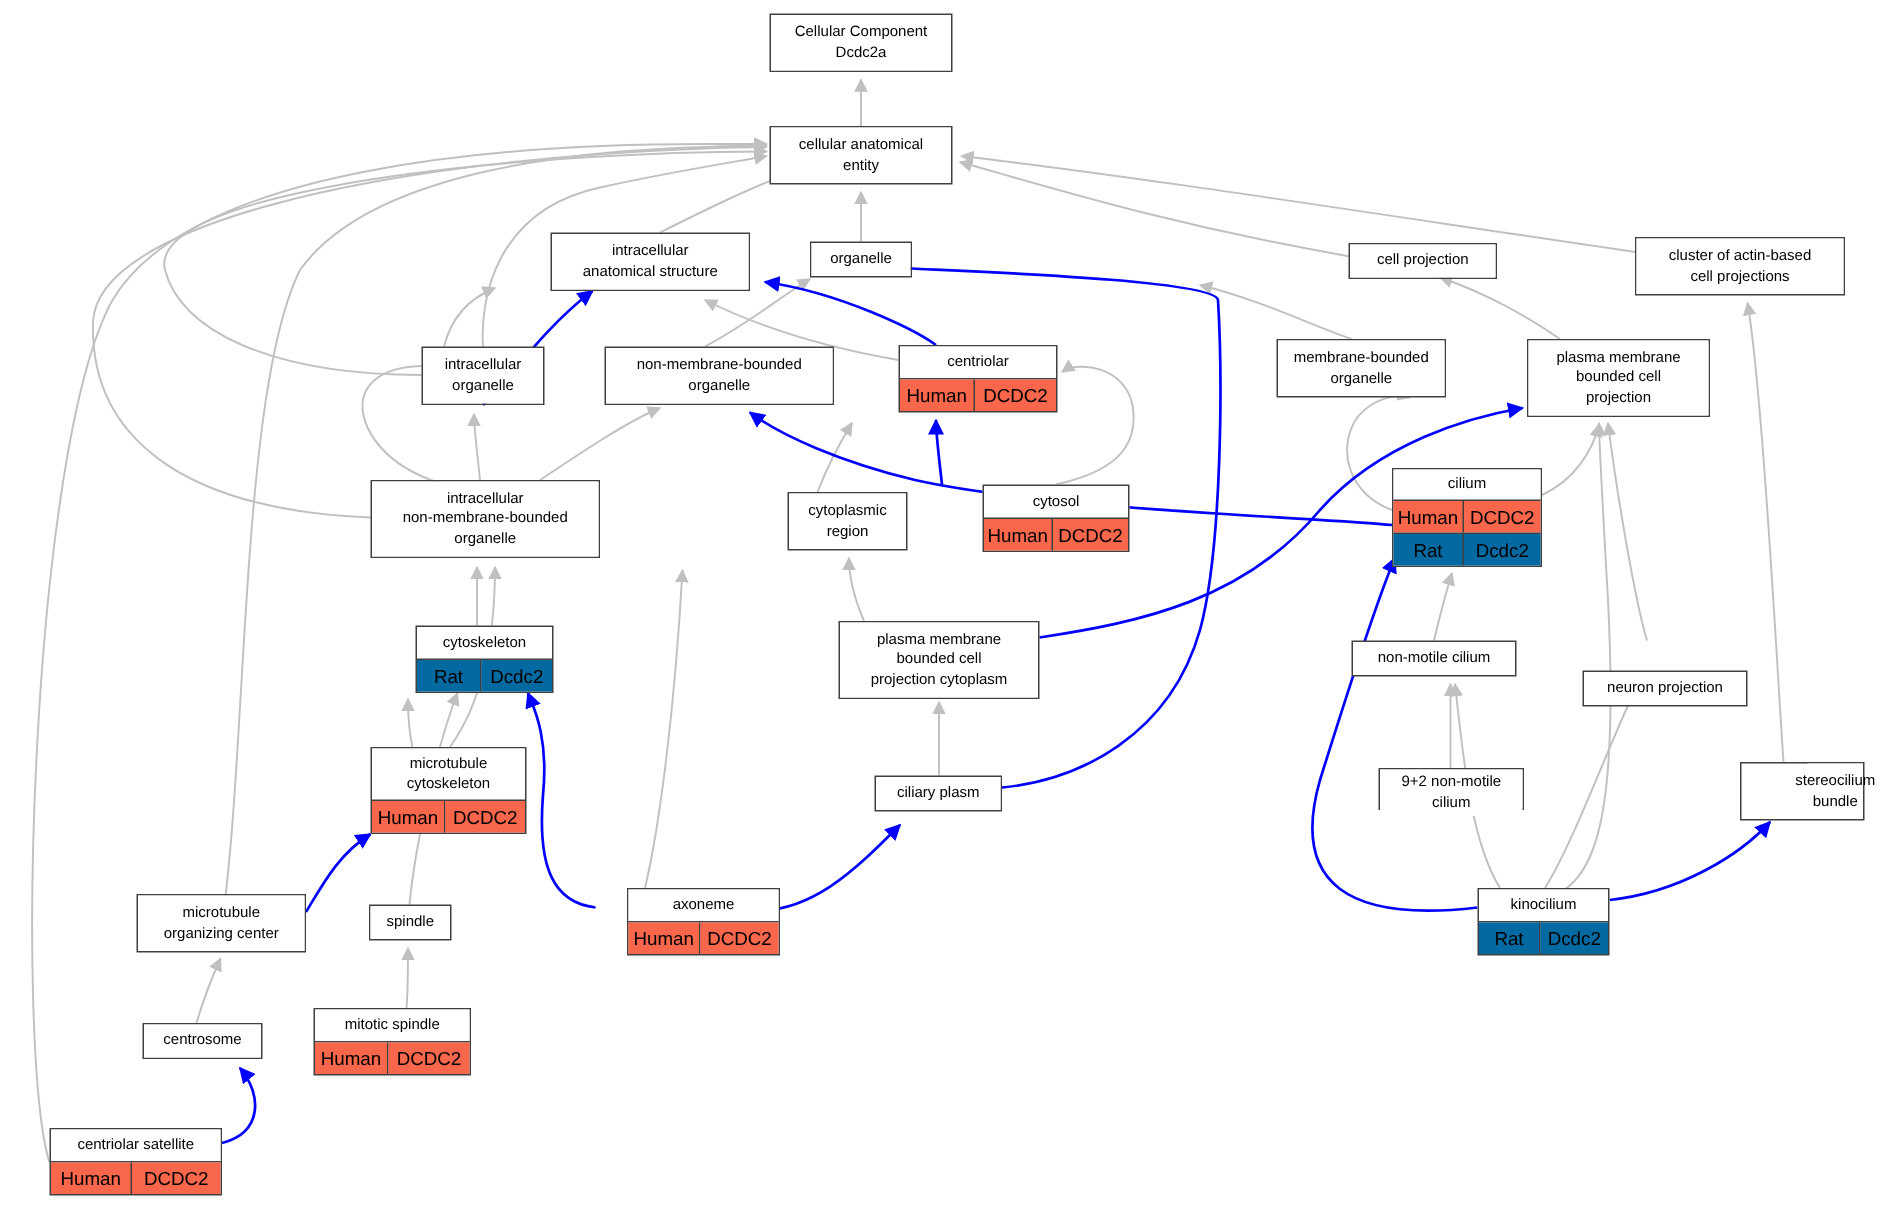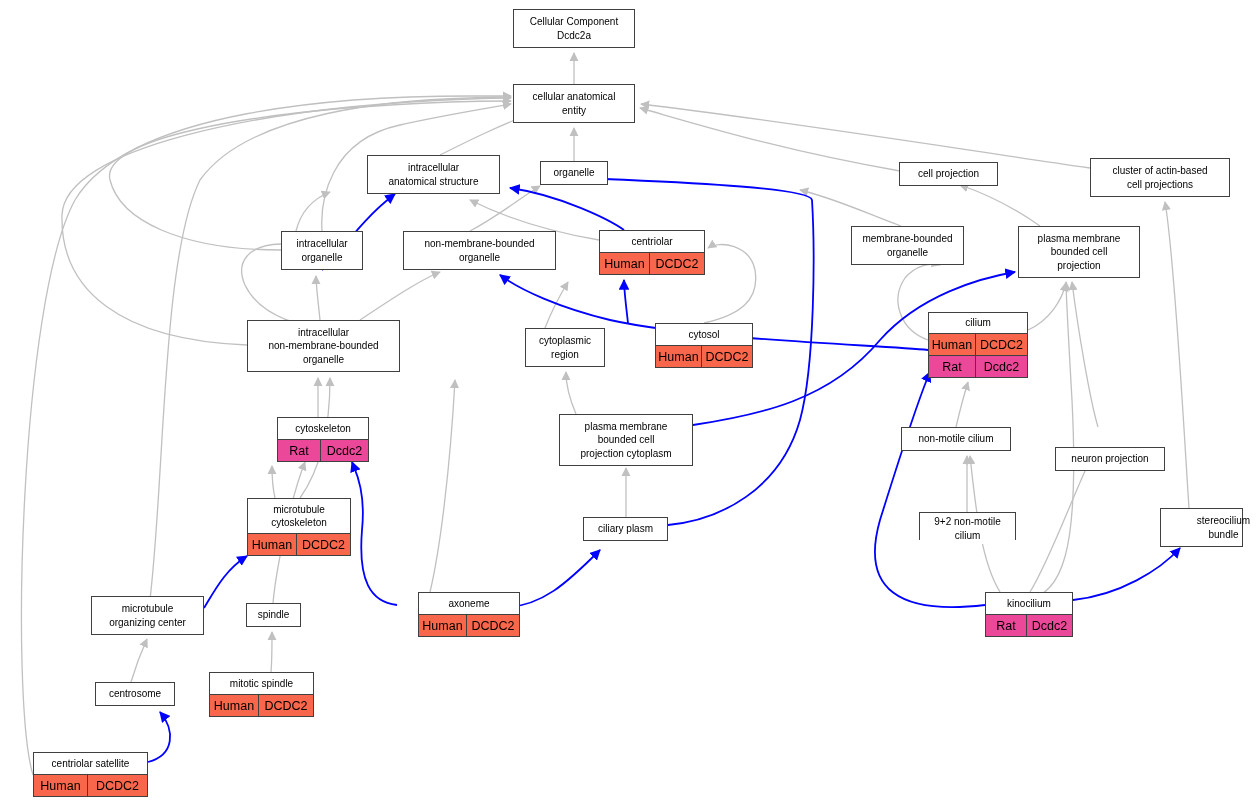--- a/index.html
+++ b/index.html
@@ -56,21 +56,21 @@
   .annrow .gn{
     flex:1 1 auto;
     display:flex;
     align-items:center;
     justify-content:center;
     font-size:12.5px;
     color:#000000;
     box-sizing:border-box;
   }
   .ann-human .sp,.ann-human .gn{background:#F8674B;}
-  .ann-rat .sp,.ann-rat .gn{background:#ec4899;}
+  .ann-rat .sp,.ann-rat .gn{background:#0369a1;}
 </style>
 </head>
 <body>
 
 <div id="canvas">
   <svg id="edges" xmlns="http://www.w3.org/2000/svg">
     <defs>
       <marker id="arrow-isa" viewBox="0 0 10 10" refX="9" refY="5" markerWidth="7" markerHeight="7" orient="auto-start-reverse">
         <path d="M 0 0 L 10 5 L 0 10 z" fill="#C0C0C0"></path>
       </marker>

